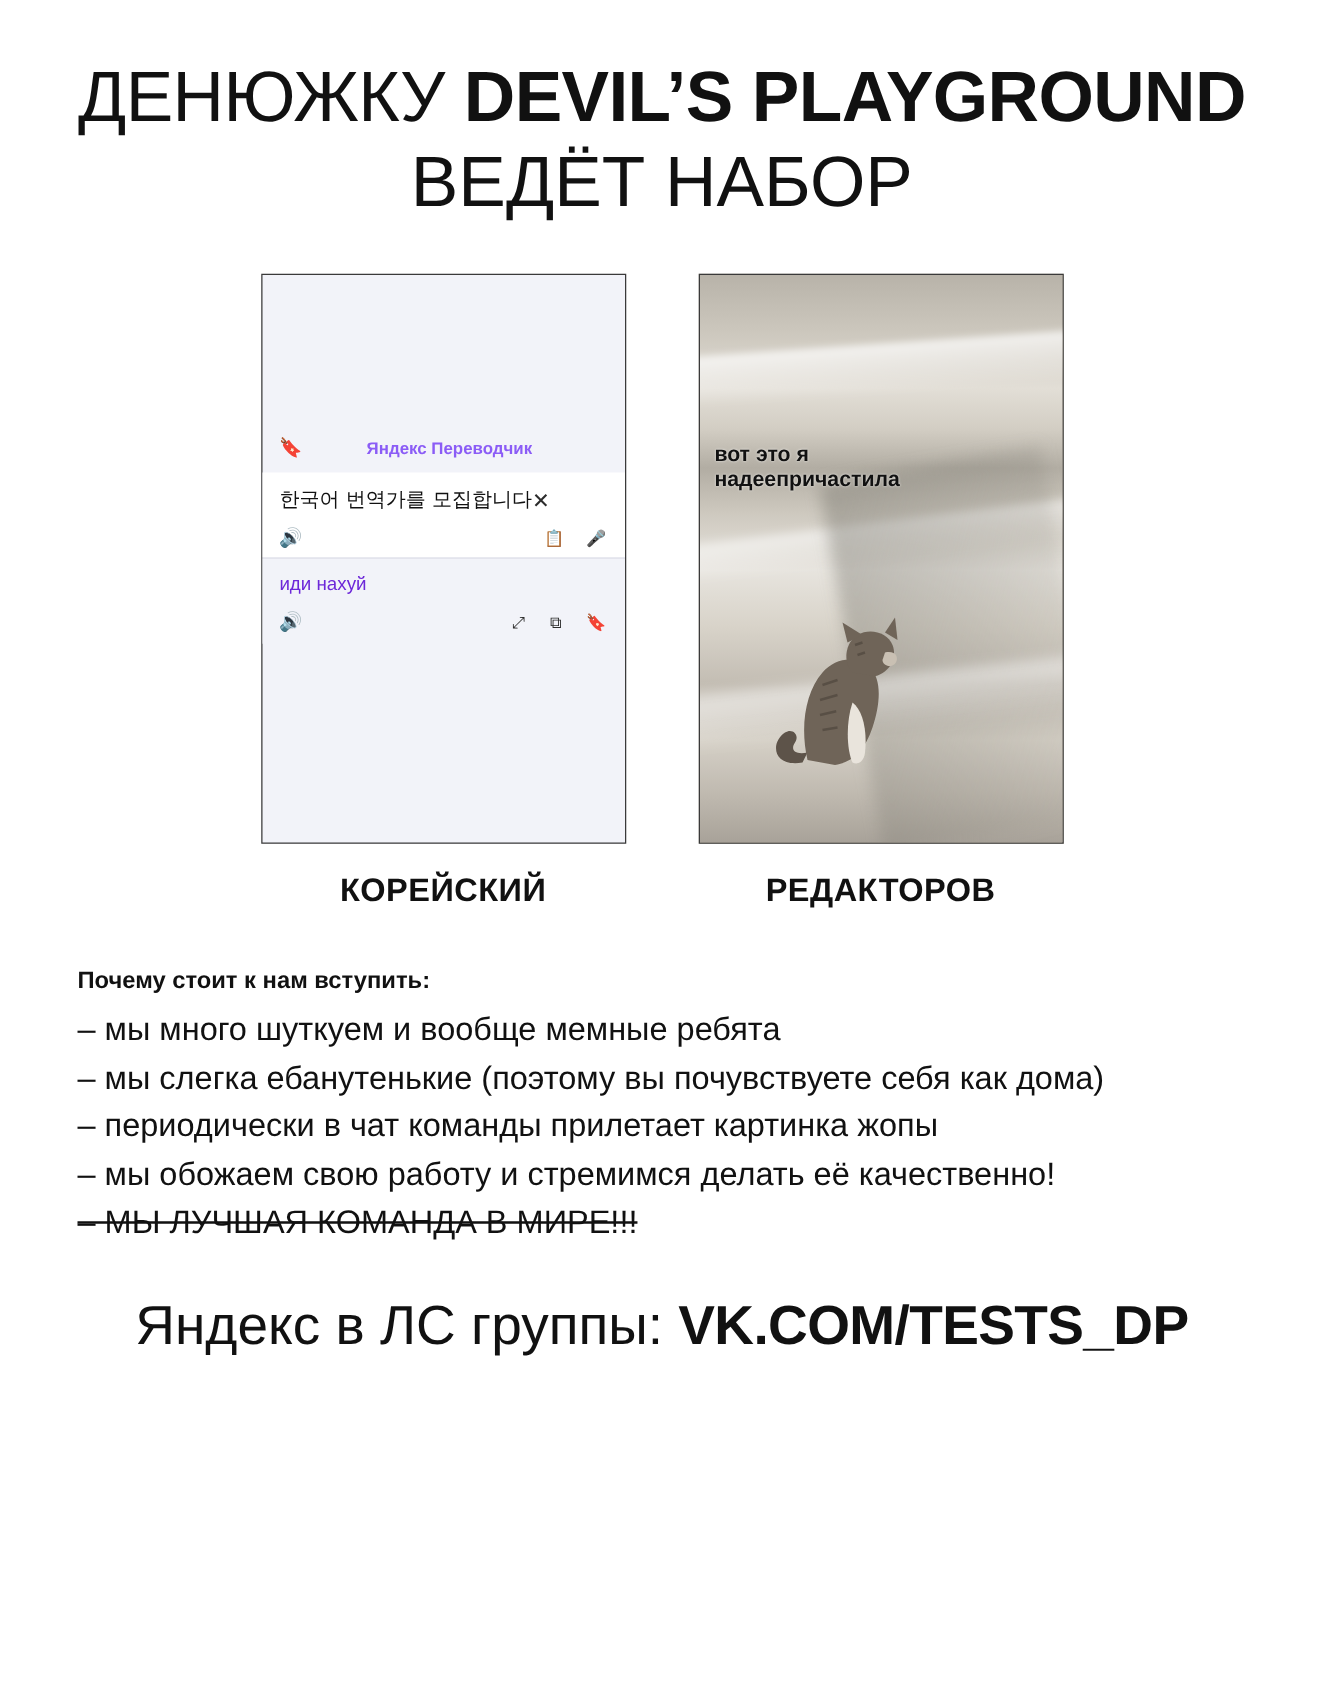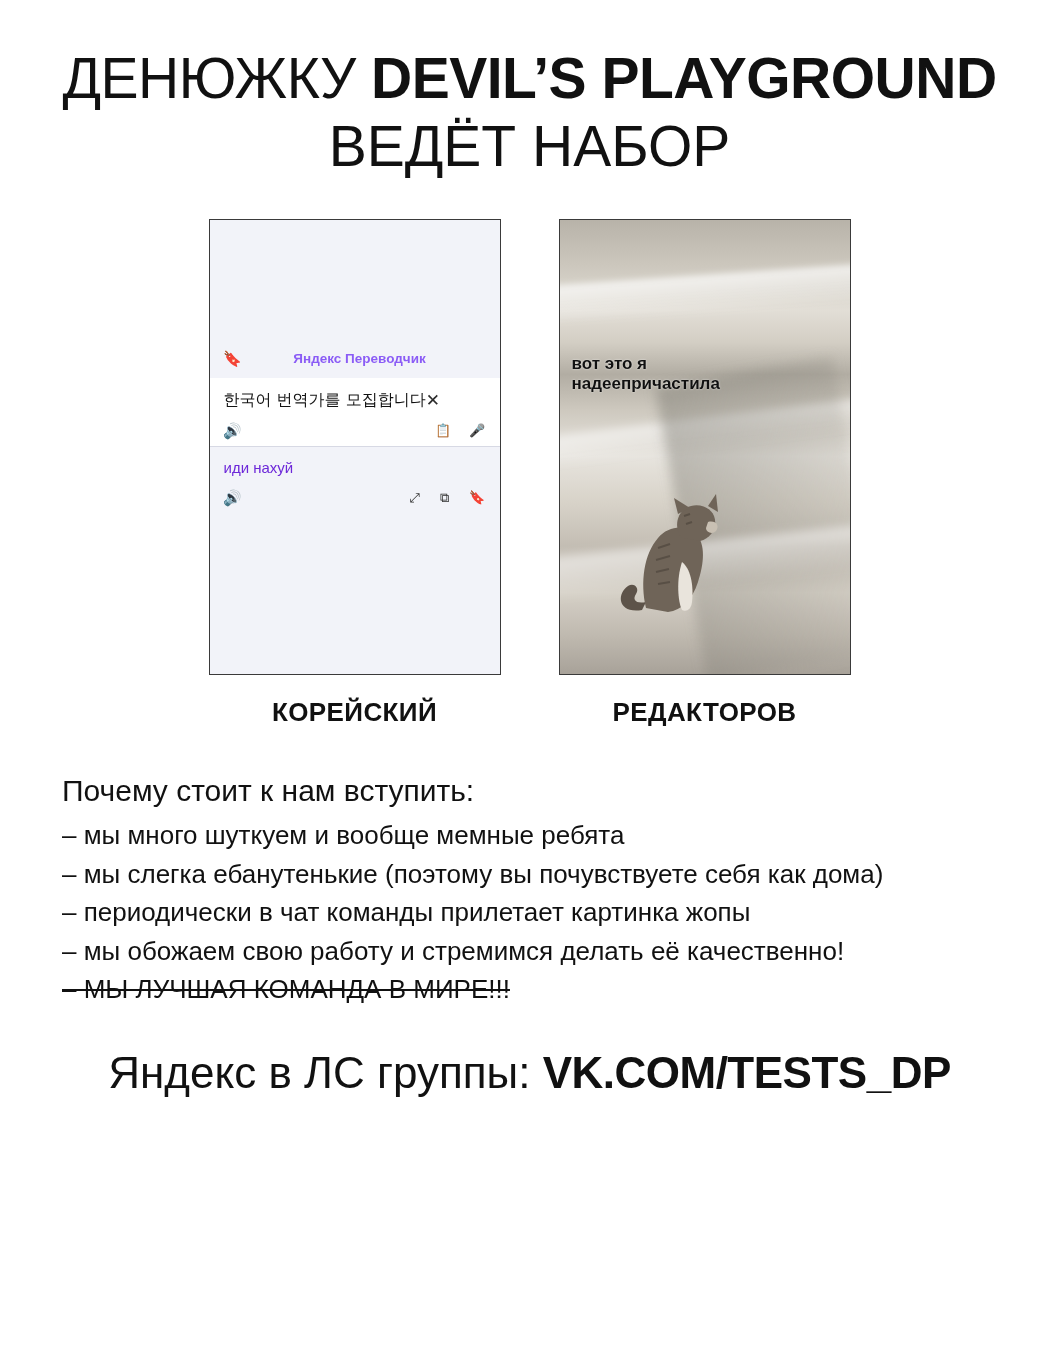--- a/index.html
+++ b/index.html
@@ -236,22 +236,22 @@
     width: 120px;
     height: 190px;
     z-index: 3;
   }
 
   
   .body-block {
     margin: 46px 62px 0 62px;
   }
   .body-title {
-    font-size: 30px;
-    font-weight: 400;
+    font-size: 19px;
+    font-weight: 700;
     margin-bottom: 8px;
   }
   .body-line {
     font-size: 26px;
     line-height: 1.48;
     white-space: nowrap;
   }
   .body-line.struck {
     text-decoration: line-through;
     text-decoration-thickness: 2px;

